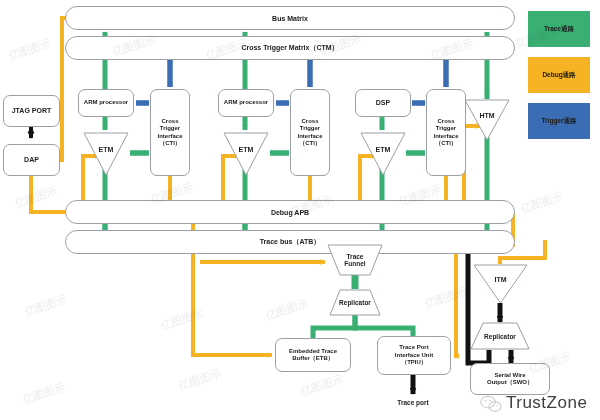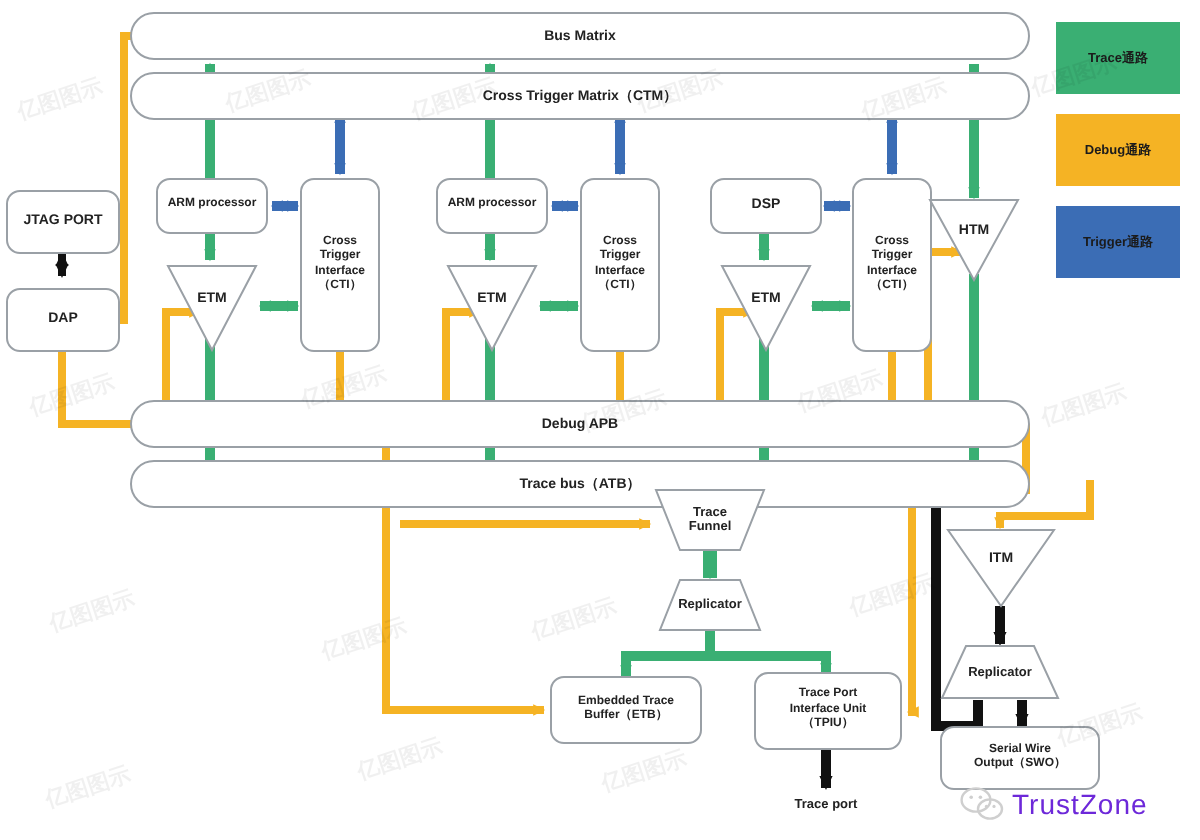--- a/index.html
+++ b/index.html
@@ -26,22 +26,22 @@
 
   
   .legend-box{position:absolute;box-sizing:border-box;display:flex;
       align-items:center;justify-content:center;color:#1b1b1b;font-weight:bold;}
 
   .plain{position:absolute;color:#222;font-weight:bold;text-align:center;}
 
   
   .wm{position:absolute;color:#000;opacity:.055;font-weight:bold;
       pointer-events:none;user-select:none;}
-  .brand{position:absolute;display:flex;align-items:center;gap:4px;
-      color:#6d28d9;font-size:14px;letter-spacing:.5px;}
+  .brand{position:absolute;display:flex;align-items:flex-end;gap:4px;
+      color:#404040;font-size:17px;letter-spacing:.5px;}
 </style>
 </head>
 <body>
 
 <div id="stage">
 
   <svg id="canvas" viewBox="0 0 600 420" xmlns="http://www.w3.org/2000/svg">
     <defs>
       <marker id="ag" markerWidth="7" markerHeight="7" refX="5.4" refY="3.2" orient="auto" markerUnits="userSpaceOnUse">
         <path d="M0,0.3 L6,3.2 L0,6.1 z" fill="#3AAF73"></path>

